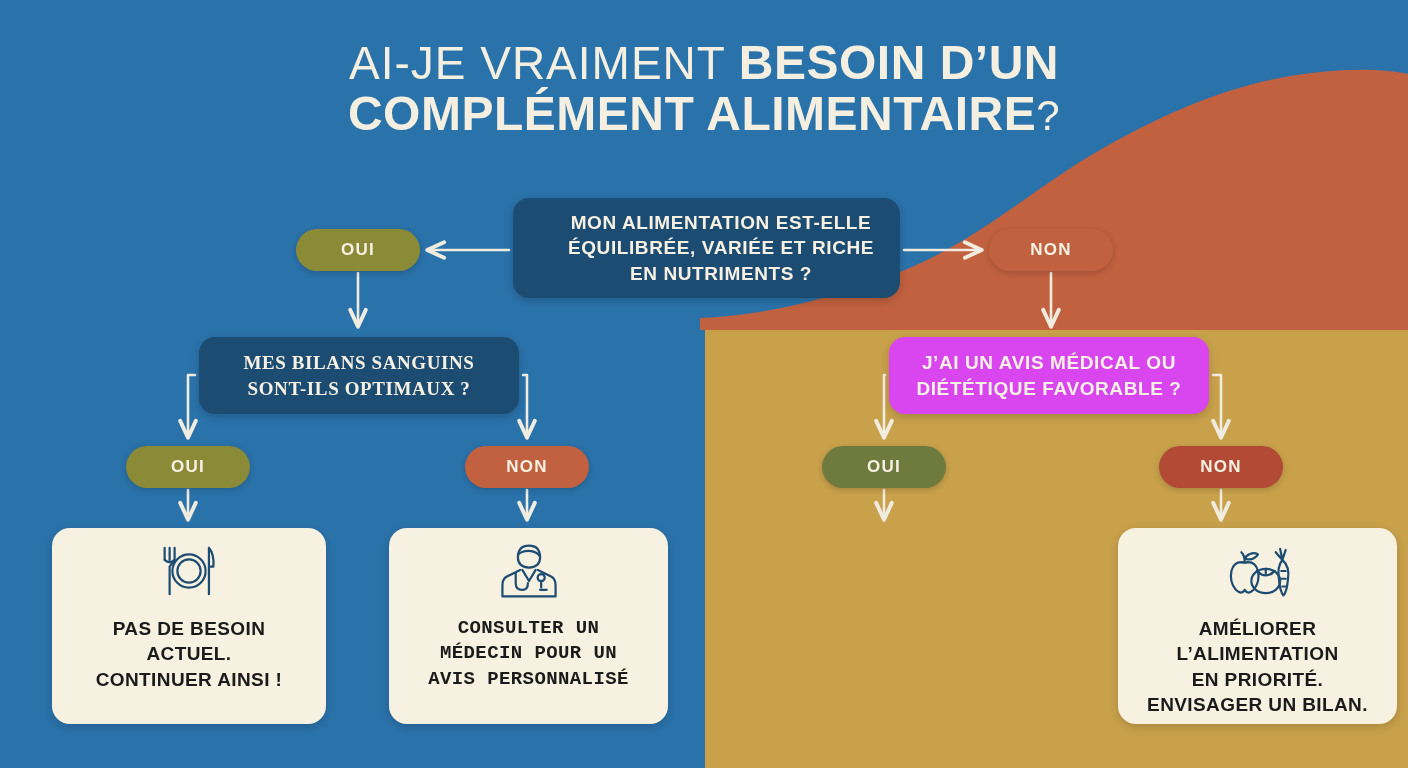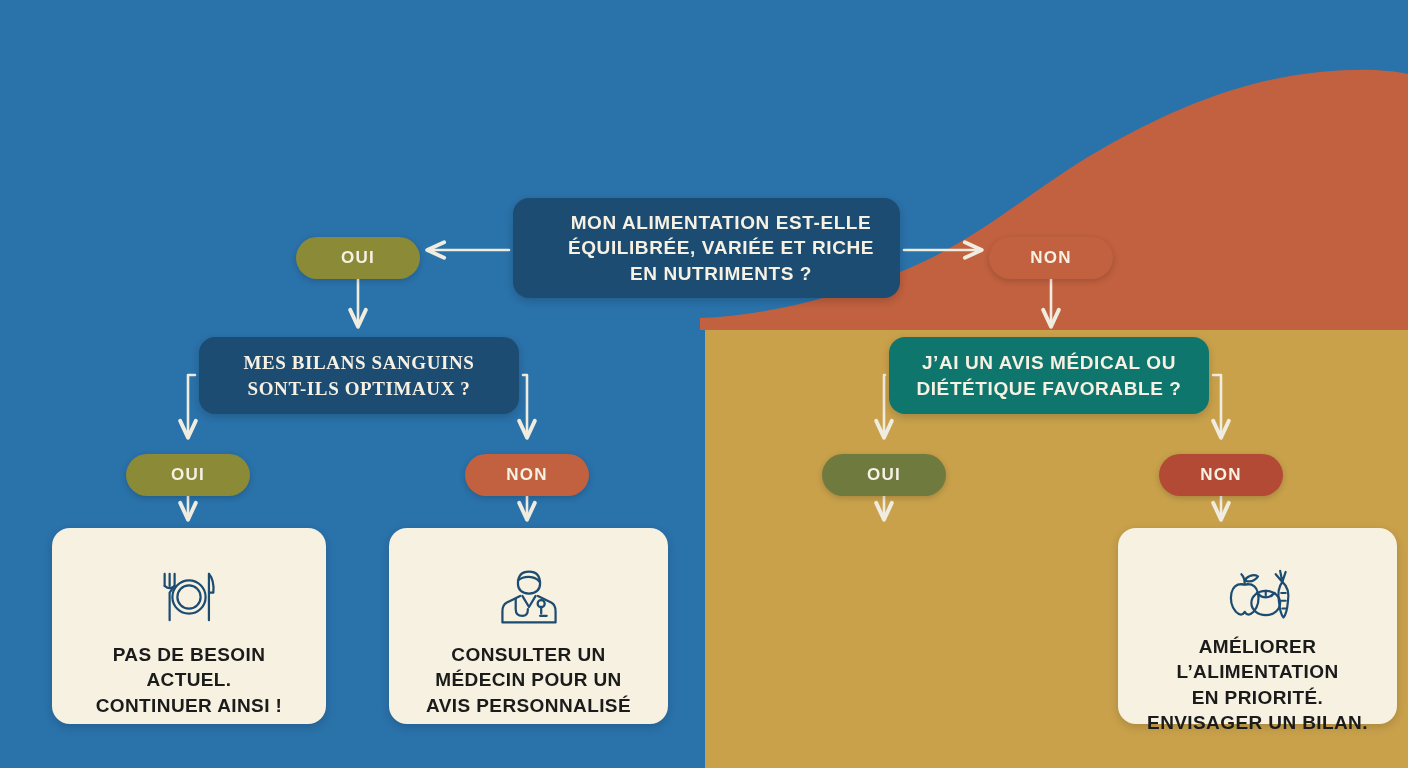--- a/index.html
+++ b/index.html
@@ -80,41 +80,40 @@
     color: #f6f1e3;
     font-weight: 700;
     font-size: 19px;
     line-height: 1.32;
     letter-spacing: 0.6px;
     padding: 10px 18px;
     box-shadow: 0 3px 8px rgba(0,0,0,0.18);
     z-index: 12;
   }
   .qbox.navy { background: #1d4c72; }
-  .qbox.olive { background: #0f766e; }
+  .qbox.olive { background: #d946ef; }
 
   #q-root { left: 513px; top: 198px; width: 387px; height: 100px; padding-left: 47px; }
   #q-left { left: 199px; top: 337px; width: 320px; height: 77px; font-family: Liberation Serif, serif; }
   #q-right { left: 889px; top: 337px; width: 320px; height: 77px; }
 
   
   .pill {
     position: absolute;
     box-sizing: border-box;
     border-radius: 22px;
     display: flex;
     align-items: center;
     justify-content: center;
     color: #f6f1e3;
     font-weight: 700;
     font-size: 17px;
     letter-spacing: 1.2px;
     box-shadow: 0 2px 6px rgba(0,0,0,0.18);
     z-index: 13;
-    margin-top: 8px;
   }
   .pill.yes-olive { background: #8a8a37; }
   .pill.yes-green { background: #6f7a3e; }
   .pill.no-terra  { background: #c1613f; }
   .pill.no-brick  { background: #b24a35; }
 
   #p-root-oui { left: 296px; top: 229px; width: 124px; height: 42px; }
   #p-root-non { left: 989px; top: 229px; width: 124px; height: 42px; }
   #p-l-oui { left: 126px; top: 446px; width: 124px; height: 42px; }
   #p-l-non { left: 465px; top: 446px; width: 124px; height: 42px; }
@@ -123,41 +122,41 @@
 
   
   .card {
     position: absolute;
     box-sizing: border-box;
     background: #f6f1e0;
     border-radius: 18px;
     display: flex;
     flex-direction: column;
     align-items: center;
-    padding-top: 34px;
+    padding-top: 8px;
     box-shadow: 0 3px 10px rgba(0,0,0,0.16);
     z-index: 12;
   }
   .card-icon {
     width: 78px; height: 70px;
     display: flex; align-items: center; justify-content: center;
     margin-bottom: 10px;
   }
   .card-text {
     color: #1b1b1b;
     font-weight: 700;
     font-size: 19px;
     line-height: 1.33;
     letter-spacing: 0.4px;
     text-align: center;
     padding: 0 14px;
     white-space: pre-line;
   }
   #c-1 { left: 52px;   top: 528px; width: 274px; height: 196px; }
-  #c-2 { left: 389px;  top: 528px; width: 279px; height: 196px; }
+  #c-2 { left: 389px;  top: 528px; width: 279px; height: 196px; font-family: Liberation Mono, monospace; }
   #c-3 { left: 746px;  top: 528px; width: 277px; height: 196px; }
   #c-4 { left: 1118px; top: 528px; width: 279px; height: 196px; }
 
   
   #connectors {
     position: absolute;
     left: 0; top: 0;
     width: 1408px; height: 768px;
     z-index: 8;
     pointer-events: none;
@@ -169,20 +168,24 @@
 <div id="stage">
 
   <div class="bg-blue"></div>
   <div class="bg-blue-right"></div>
   <div class="bg-gold"></div>
   <svg class="bg-hill" viewBox="0 0 708 330" preserveAspectRatio="none">
     <path d="M0,330 L0,318 C60,316 130,300 200,272 C280,240 330,190 400,150
              C470,110 540,80 620,72 C660,68 690,70 708,74 L708,330 Z" fill="#c1613f"></path>
   </svg>
 
+  <div class="title">
+    <span class="title-line"><span class="t-light">AI-JE VRAIMENT </span><span class="t-bold">BESOIN D’UN</span></span>
+    <span class="title-line"><span class="t-bold">COMPLÉMENT ALIMENTAIRE</span><span class="t-q">?</span></span>
+  </div>
 
   <svg id="connectors" viewBox="0 0 1408 768">
     <defs>
       <marker id="ah" markerWidth="10" markerHeight="10" refX="7.2" refY="4" orient="auto" markerUnits="strokeWidth">
         <path d="M1,1 L7.5,4 L1,7" fill="none" stroke="#f0ece0" stroke-width="1.5" stroke-linecap="round" stroke-linejoin="round"></path>
       </marker>
       <marker id="ad" markerWidth="10" markerHeight="10" refX="7.2" refY="4" orient="auto" markerUnits="strokeWidth">
         <path d="M1,1 L7.5,4 L1,7" fill="none" stroke="#f0ece0" stroke-width="1.5" stroke-linecap="round" stroke-linejoin="round"></path>
       </marker>
     </defs>

